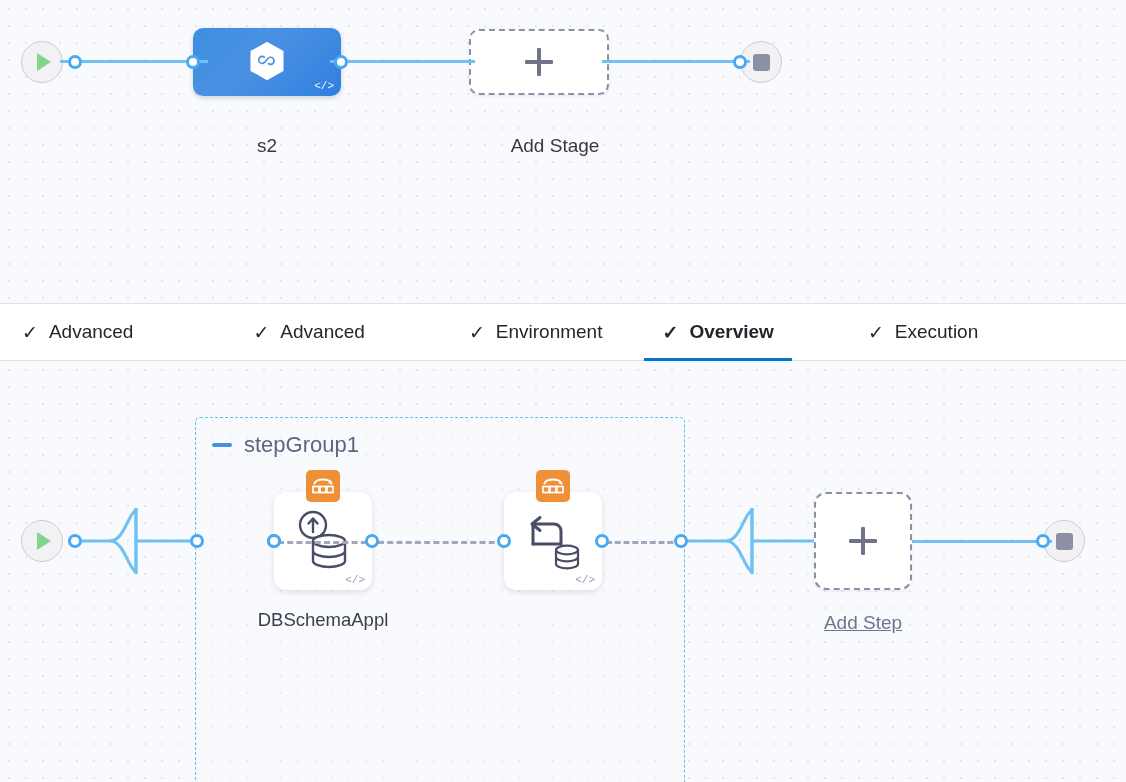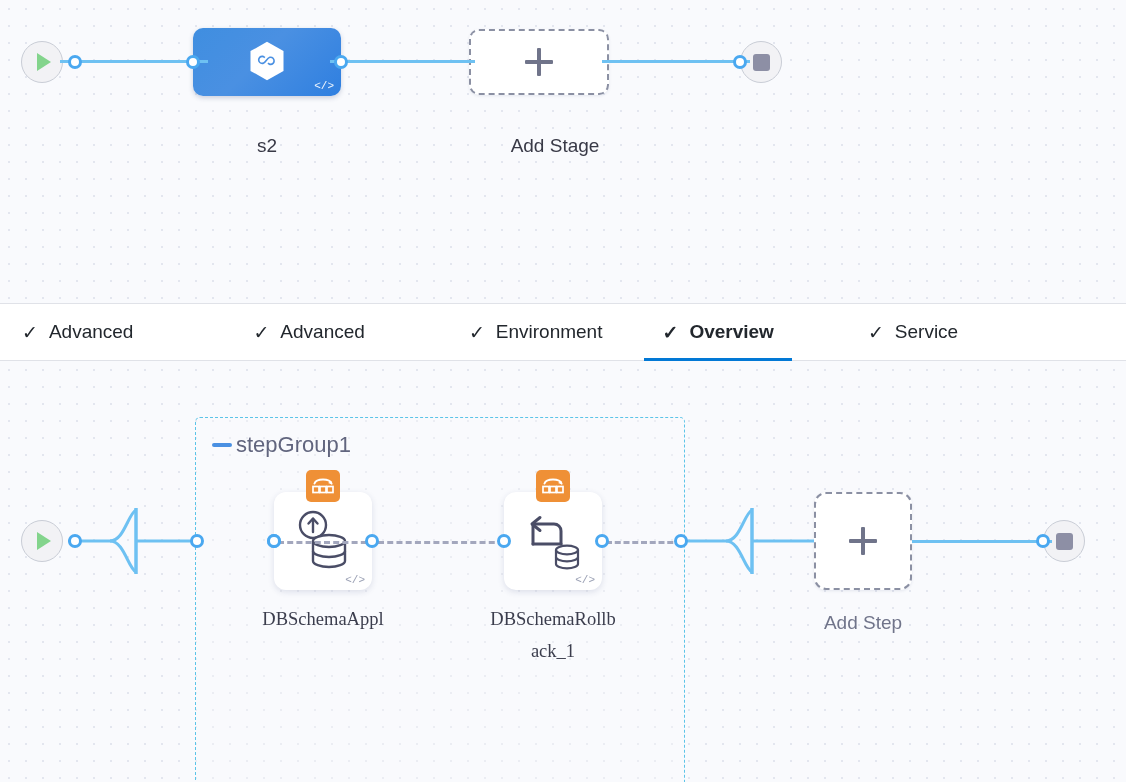--- a/index.html
+++ b/index.html
@@ -121,22 +121,22 @@
     content: ""; position: absolute; background: #70748a; border-radius: 1px;
   }
   .plus::before { left: 0; top: 12px; width: 28px; height: 4px; }
   .plus::after  { top: 0; left: 12px; height: 28px; width: 4px; }
 
   
   .caption {
     position: absolute; text-align: center;
     color: #383946; font-size: 19px; line-height: 1.72;
   }
-  .caption.muted { color: #70748a; }
-  .caption.wrap  { font-size: 18.5px; color: #3b3d4d; font-family: Liberation Serif, serif; }
+  .caption.muted { color: #70748a; text-decoration: underline; }
+  .caption.wrap  { font-size: 18.5px; color: #3b3d4d; }
 
   
   .step-node {
     width: 98px; height: 98px; border-radius: 12px;
     background: #ffffff;
     box-shadow: 0 2px 6px rgba(40,60,110,.14);
     display: flex; align-items: center; justify-content: center;
   }
   .tpl-badge {
     position: absolute; left: 50%; transform: translateX(-50%);
@@ -149,21 +149,21 @@
 
   
   .step-group {
     position: absolute;
     border: 1.5px dashed #5cc4e8;
     border-radius: 5px;
     background: rgba(249,250,253,0.35);
   }
   .sg-header {
     position: absolute; left: 16px; top: 14px;
-    display: flex; align-items: center; gap: 4px;
+    display: flex; align-items: center; gap: 12px;
   }
   .sg-minus { width: 20px; height: 4px; background: #4a90e2; border-radius: 2px; }
   .sg-title { color: #61657e; font-size: 22px; }
 
   
   .split { position: absolute; z-index: 2; }
 </style>
 </head>
 <body>
 
@@ -222,21 +222,21 @@
     <div class="tab" style="margin-left:68px;">
       <span class="check">✓</span>
       <span>Environment</span>
     </div>
     <div class="tab active" style="margin-left:24px;">
       <span class="check">✓</span>
       <span>Overview</span>
     </div>
     <div class="tab" style="margin-left:58px;">
       <span class="check">✓</span>
-      <span>Service</span>
+      <span>Execution</span>
     </div>
   </div>
 
   <div class="canvas canvas-bottom">
 
     <div class="node" style="left:21px; top:159px;">
       <div class="terminal">
         <div class="play-tri"></div>
       </div>
       <div class="port" style="left:47px; top:14px;"></div>
@@ -309,24 +309,20 @@
           <path d="M19 9.5 L11 16 L19 22.5" stroke="#4a4d66" stroke-width="3" fill="none" stroke-linecap="round" stroke-linejoin="round"></path>
           <ellipse cx="46" cy="42" rx="11" ry="4.3" stroke="#4a4d66" stroke-width="2.2" fill="#ffffff"></ellipse>
           <path d="M35 42 V49 C35 51.4 39.9 53.3 46 53.3 C52.1 53.3 57 51.4 57 49 V42" stroke="#4a4d66" stroke-width="2.2" fill="none"></path>
           <path d="M35 49 V56 C35 58.4 39.9 60.3 46 60.3 C52.1 60.3 57 58.4 57 56 V49" stroke="#4a4d66" stroke-width="2.2" fill="none"></path>
         </svg>
         <span class="code-badge dark">&lt;/&gt;</span>
       </div>
       <div class="port" style="left:-7px; top:42px;"></div>
       <div class="port" style="left:91px; top:42px;"></div>
     </div>
-    <div class="caption wrap" style="left:468px; top:243px; width:170px;">
-      <div>DBSchemaRollb</div>
-      <div>ack_1</div>
-    </div>
 
     <div class="port" style="left:674px; top:173px;"></div>
 
     <svg class="split" style="left:686px; top:145px;" width="130" height="70">
       <path d="M0 35 H40 C54 35 58 62 66 66" stroke="#6ec1f2" stroke-width="3" fill="none"></path>
       <path d="M66 4 C58 8 54 35 40 35" stroke="#6ec1f2" stroke-width="3" fill="none"></path>
       <path d="M66 2 V68" stroke="#6ec1f2" stroke-width="3.5" fill="none"></path>
       <path d="M66 35 H128" stroke="#6ec1f2" stroke-width="3" fill="none"></path>
     </svg>
 

